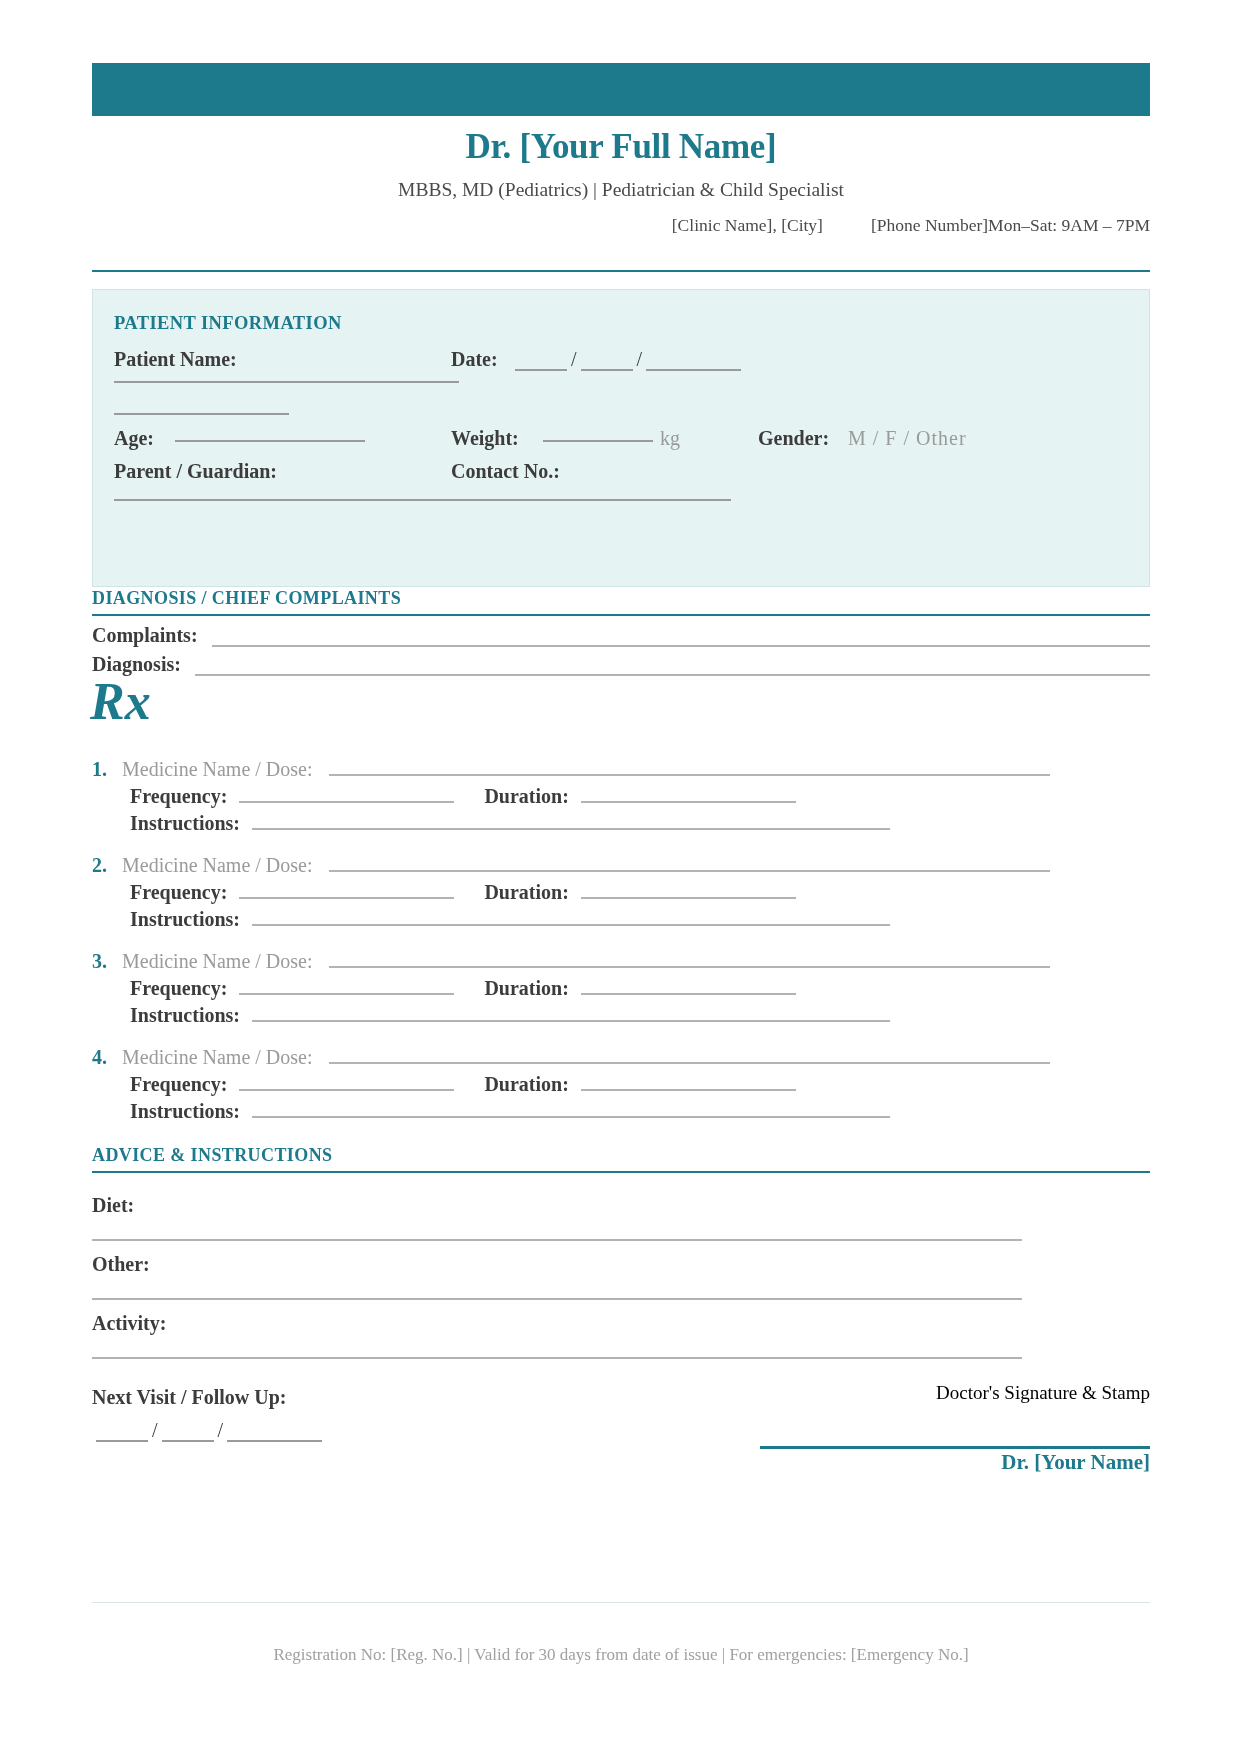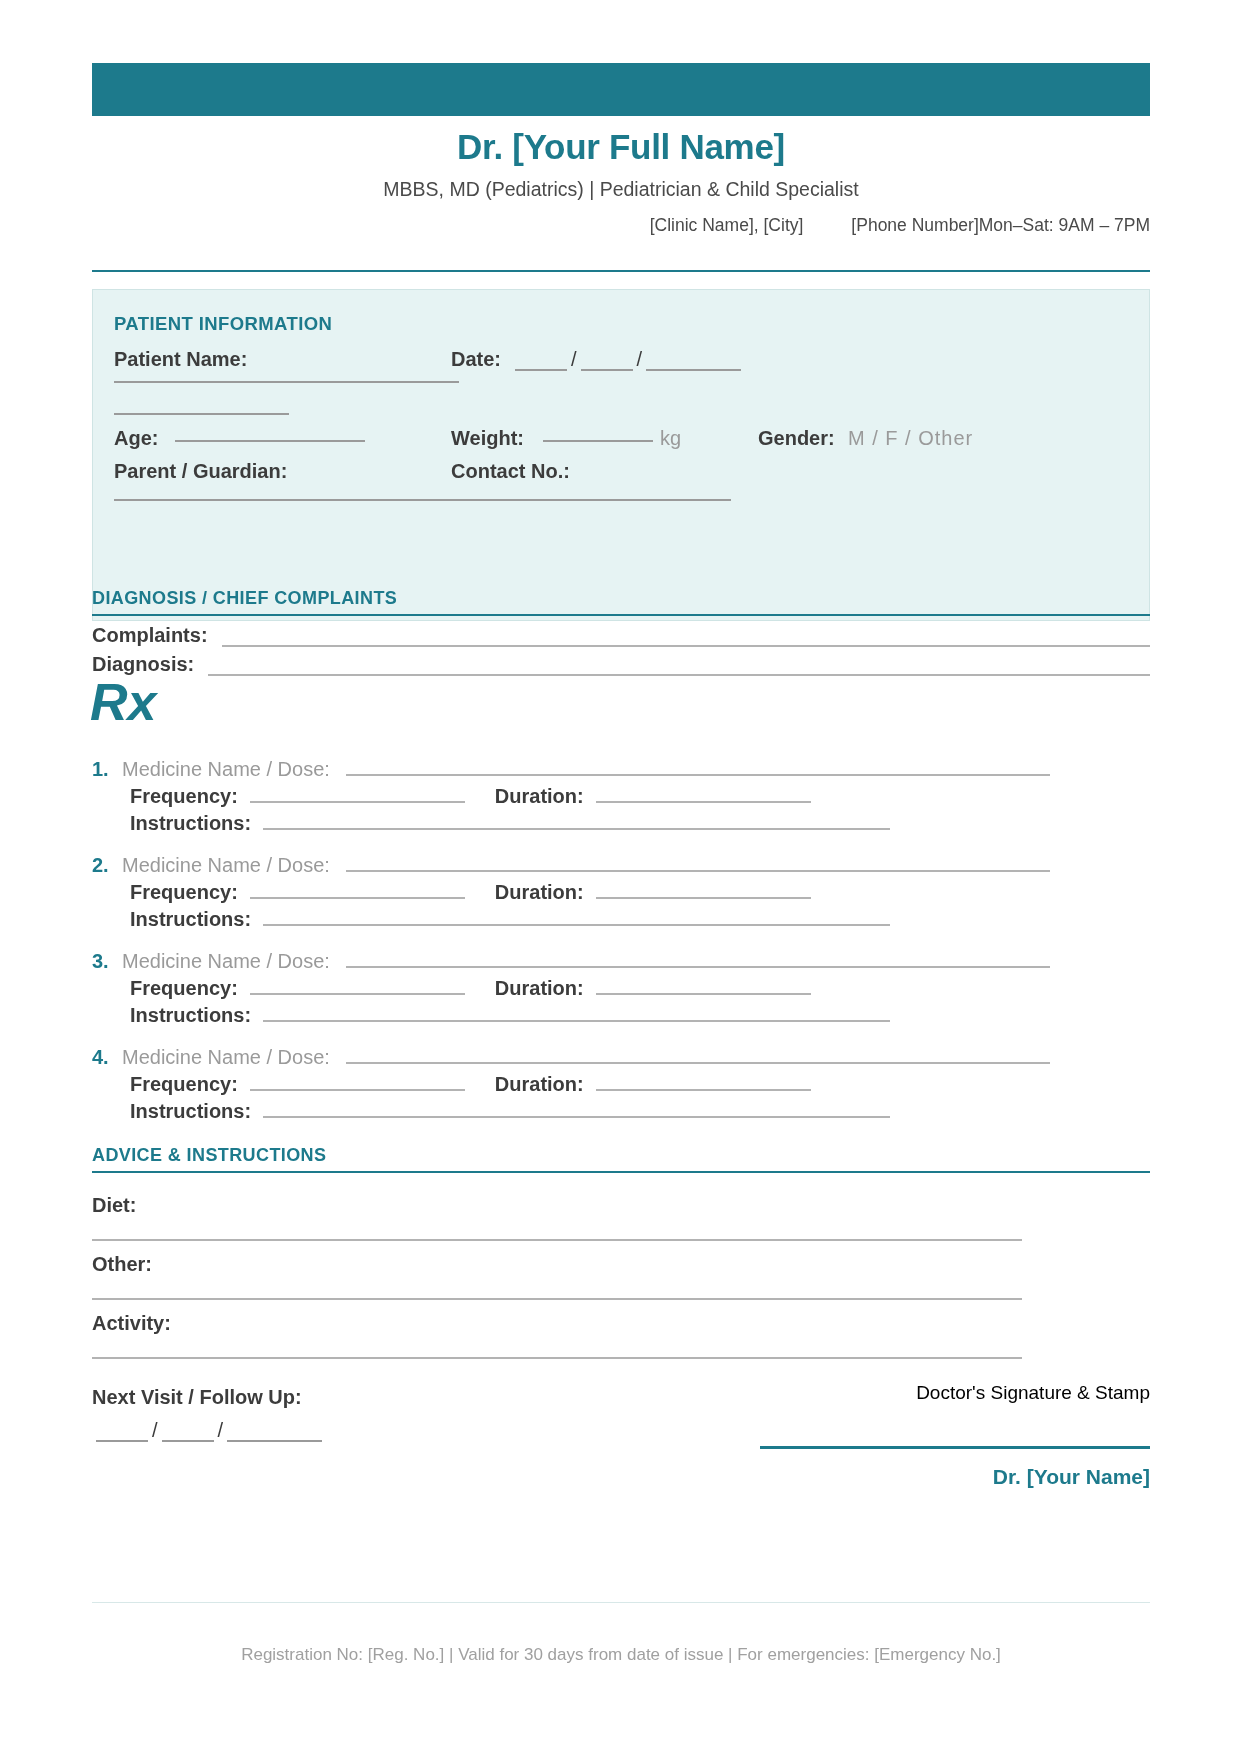--- a/index.html
+++ b/index.html
@@ -15,20 +15,21 @@
     color: #444444;
     position: relative;
   }
 
   .page {
     position: relative;
     width: 1242px;
     height: 1755px;
     background: #ffffff;
     padding: 0;
+    font-family: Liberation Serif, serif;
   }
 
   
   .top-bar {
     position: absolute;
     left: 92px;
     top: 63px;
     width: 1058px;
     height: 53px;
     background: #1d7a8c;
@@ -79,21 +80,21 @@
     height: 2px;
     background: #1d7a8c;
   }
 
   
   .patient-panel {
     position: absolute;
     left: 92px;
     top: 289px;
     width: 1058px;
-    height: 332px;
+    height: 298px;
     background: #e6f3f3;
     border: 1px solid #cfe4e4;
   }
 
   .panel-title {
     position: absolute;
     left: 21px;
     top: 23px;
     font-size: 18.5px;
     font-weight: bold;
@@ -233,21 +234,21 @@
     text-align: right;
   }
   .sign-caption { font-size: 19px; color: #000000; }
   .sign-line {
     margin-top: 42px;
     height: 3px;
     background: #1d7a8c;
     width: 390px;
   }
   .sign-name {
-    margin-top: 16px;
+    margin-top: 1px;
     font-size: 21px;
     font-weight: bold;
     color: #1d7a8c;
   }
 
   
   .footer-rule {
     position: absolute;
     left: 92px;
     top: 1602px;

